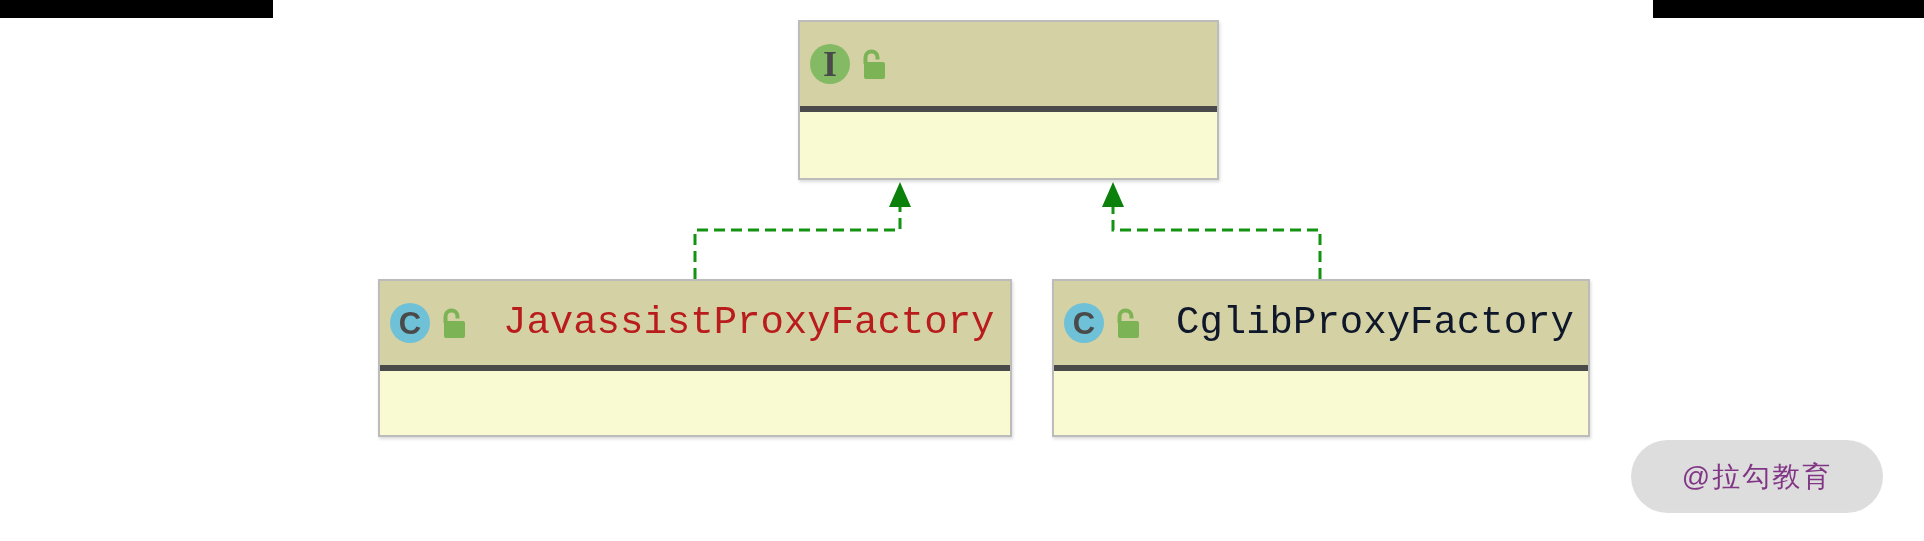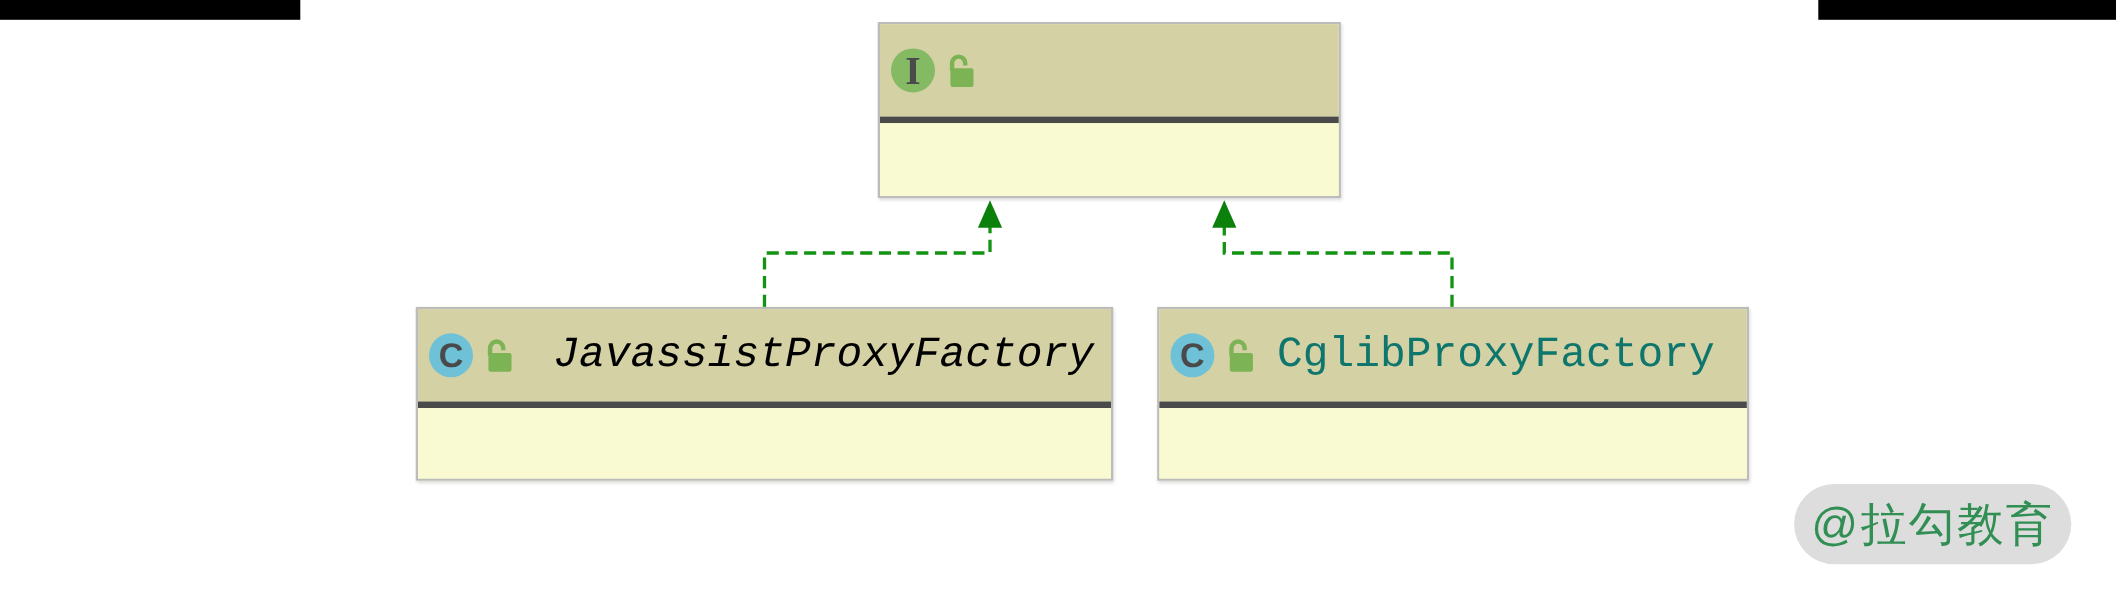--- a/index.html
+++ b/index.html
@@ -37,30 +37,30 @@
   .badge-interface { background:#84ba64; }
   .badge-class     { background:#6fc1d8; }
   .badge-letter { color:#4a4a4a; line-height:1; }
   .badge-interface .badge-letter { font-family:"Liberation Serif","DejaVu Serif",serif; font-weight:bold; font-size:36px; }
   .badge-class .badge-letter     { font-family:"Liberation Sans","DejaVu Sans",sans-serif; font-weight:bold; font-size:31px; }
 
   .padlock { margin-left:11px; flex:none; }
 
   .node-title { font-size:39px; white-space:nowrap; letter-spacing:0; }
   .node-proxy .node-title     { color:#121212; margin-left:32px; }
-  .node-javassist .node-title { color:#000000; margin-left:35px;font-style:italic; }
-  .node-cglib .node-title     { color:#0f766e; margin-left:19px; }
+  .node-javassist .node-title { color:#b91c1c; margin-left:35px; }
+  .node-cglib .node-title     { color:#0f172a; margin-left:34px; }
 
   .watermark {
     position:absolute; left:1631px; top:440px; width:252px; height:73px;
     background:#d9d9d9; border-radius:37px; opacity:0.88;
     display:flex; align-items:center; justify-content:center;
   }
   .watermark-text {
-    color:#15803d; font-size:42px; letter-spacing:2px;
+    color:#701a75; font-size:28px; letter-spacing:2px;
     font-family:"Liberation Sans","DejaVu Sans",sans-serif;
   }
 </style>
 </head>
 <body>
 
 <div class="canvas">
 
   <div class="black-bar bar-left"></div>
   <div class="black-bar bar-right"></div>

